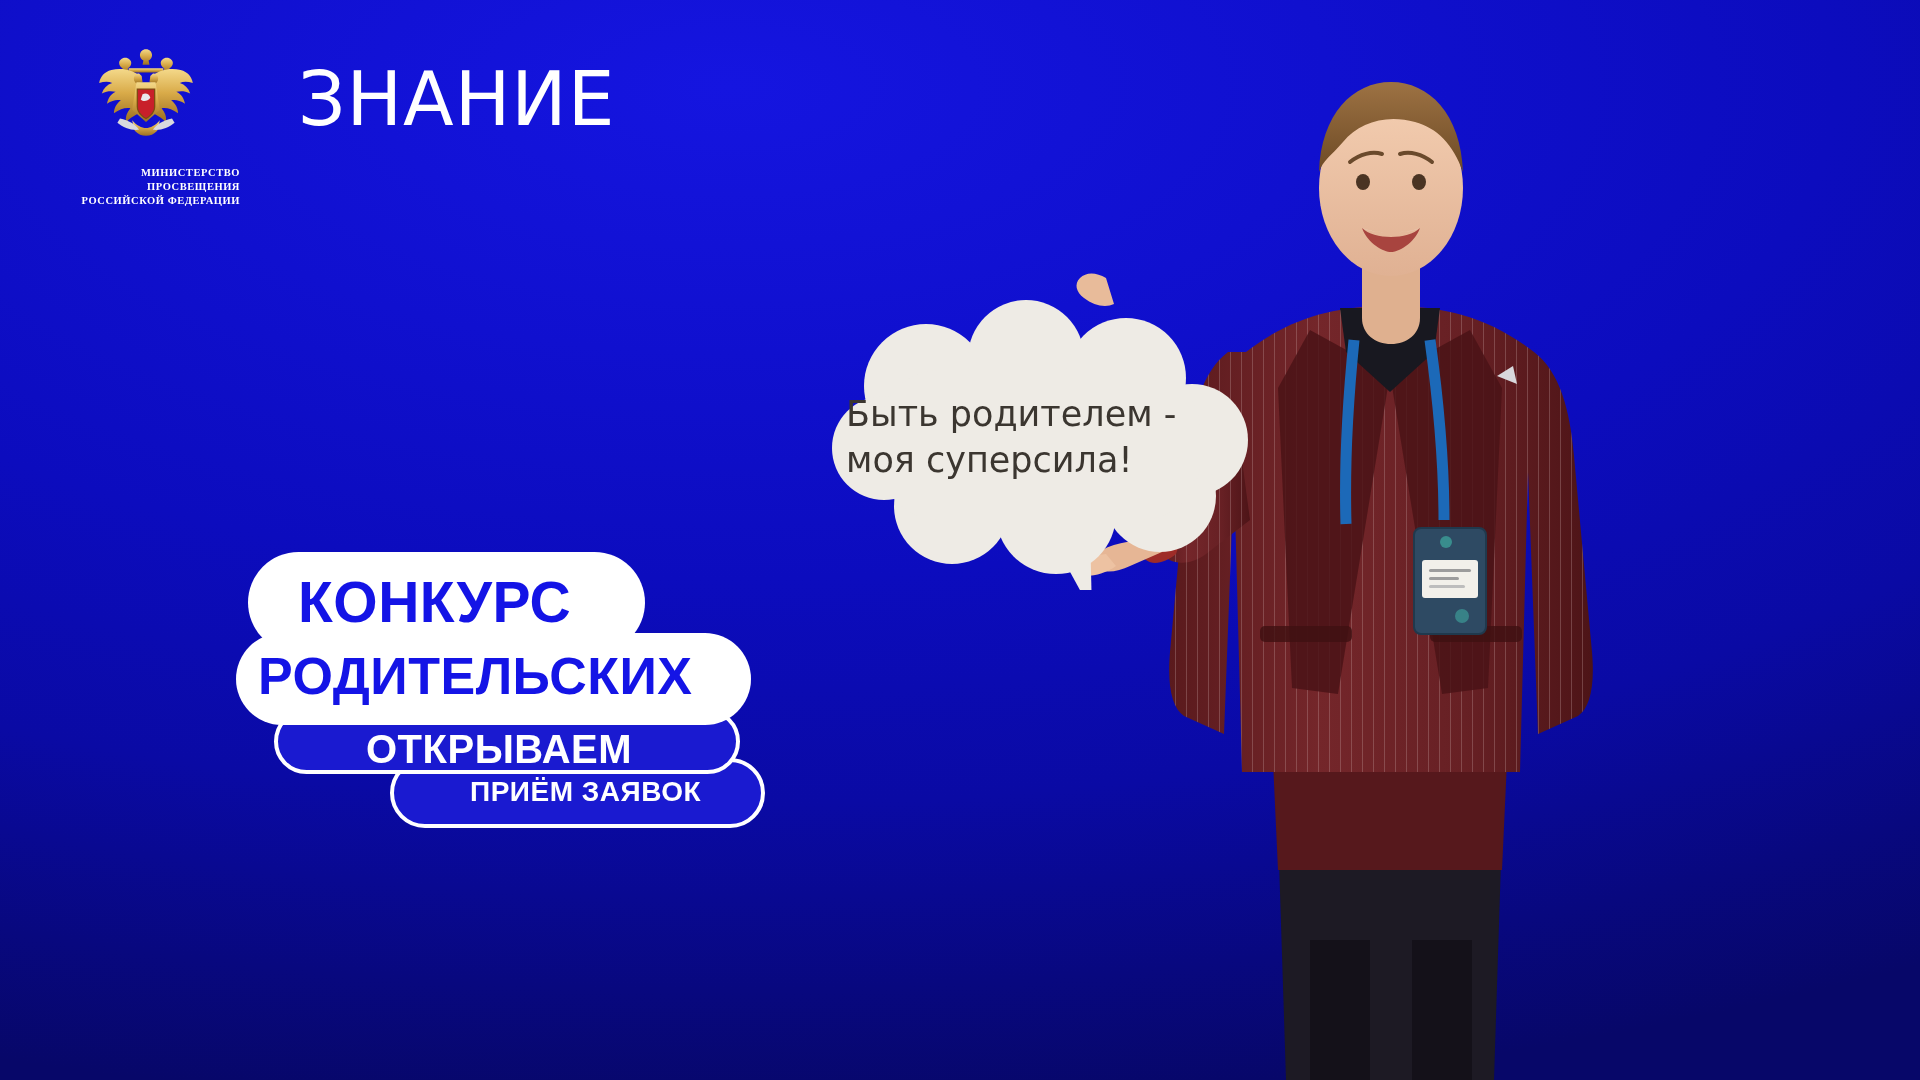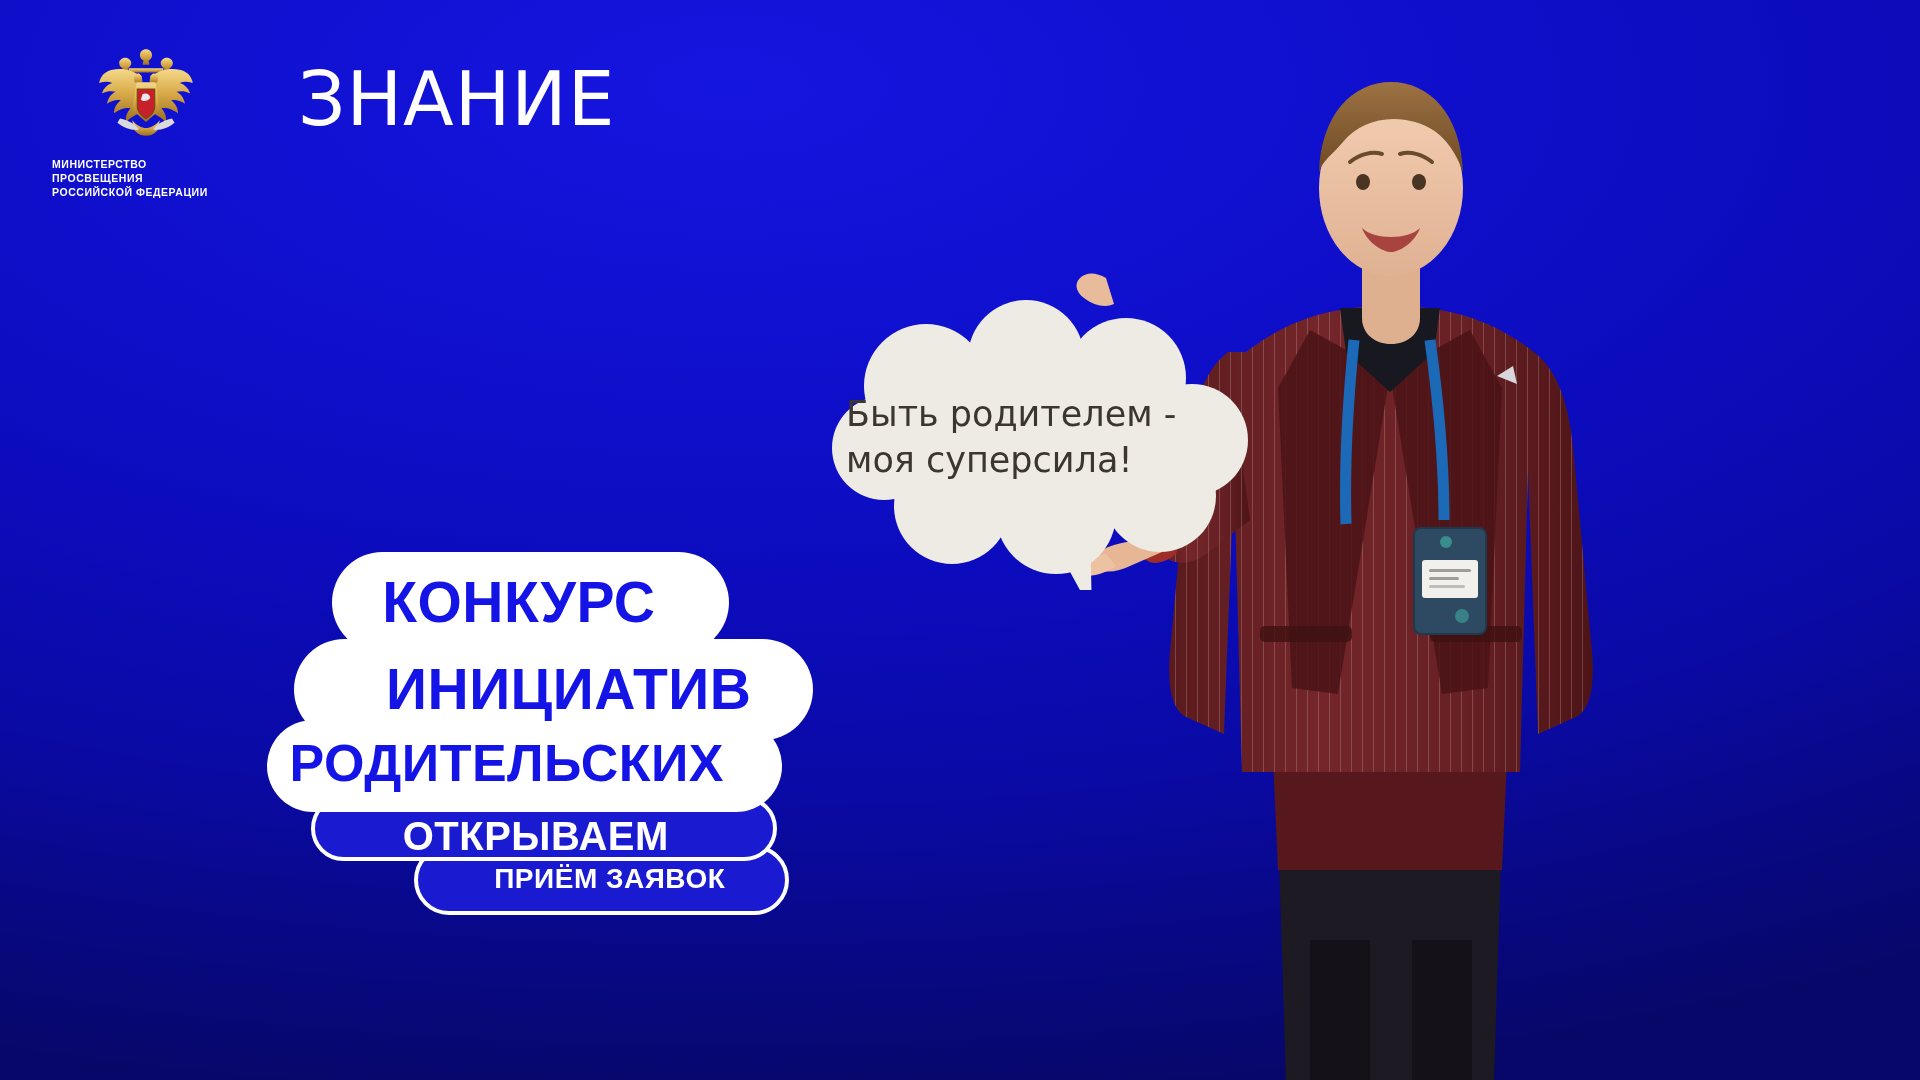--- a/index.html
+++ b/index.html
@@ -41,24 +41,24 @@
     display: flex;
     flex-direction: column;
     align-items: center;
     width: 188px;
     padding-top: 4px;
   }
 
   .emblem { width: 104px; height: 104px; display: block; }
 
   .ministry-text {
-    margin-top: 10px;
-    text-align: left;
+    margin-top: 18px;
+    text-align: right;
     color: #ffffff;
-    font-family: Liberation Sans, sans-serif;
+    font-family: Liberation Serif, serif;
     font-size: 10.5px;
     font-weight: 700;
     letter-spacing: 0.55px;
     line-height: 1.32;
     text-transform: uppercase;
     white-space: pre-line;
   }
 
   .brand-wordmark {
     margin-top: 22px;
@@ -111,21 +111,21 @@
   }
 
   
   .headline-stack {
     position: absolute;
     left: 248px;
     top: 552px;
     z-index: 30;
     display: flex;
     flex-direction: column;
-    align-items: center;
+    align-items: flex-start;
   }
 
   .pill {
     position: relative;
     display: flex;
     align-items: center;
     border-radius: 999px;
     white-space: nowrap;
   }
 
@@ -335,23 +335,20 @@
     <div class="speech-bubble-text">Быть родителем -
 моя суперсила!</div>
   </div>
 
   <div class="headline-stack">
 
     <div class="pill pill-white line-konkurs">
       <span>КОНКУРС</span>
     </div>
 
-    <div class="pill pill-white line-initiativ">
-      <span>ИНИЦИАТИВ</span>
-    </div>
 
     <div class="pill pill-white line-roditelskih">
       <span>РОДИТЕЛЬСКИХ</span>
     </div>
 
     <div class="pill pill-blue line-otkryvaem">
       <span>ОТКРЫВАЕМ</span>
     </div>
 
     <div class="pill pill-blue line-priem">

